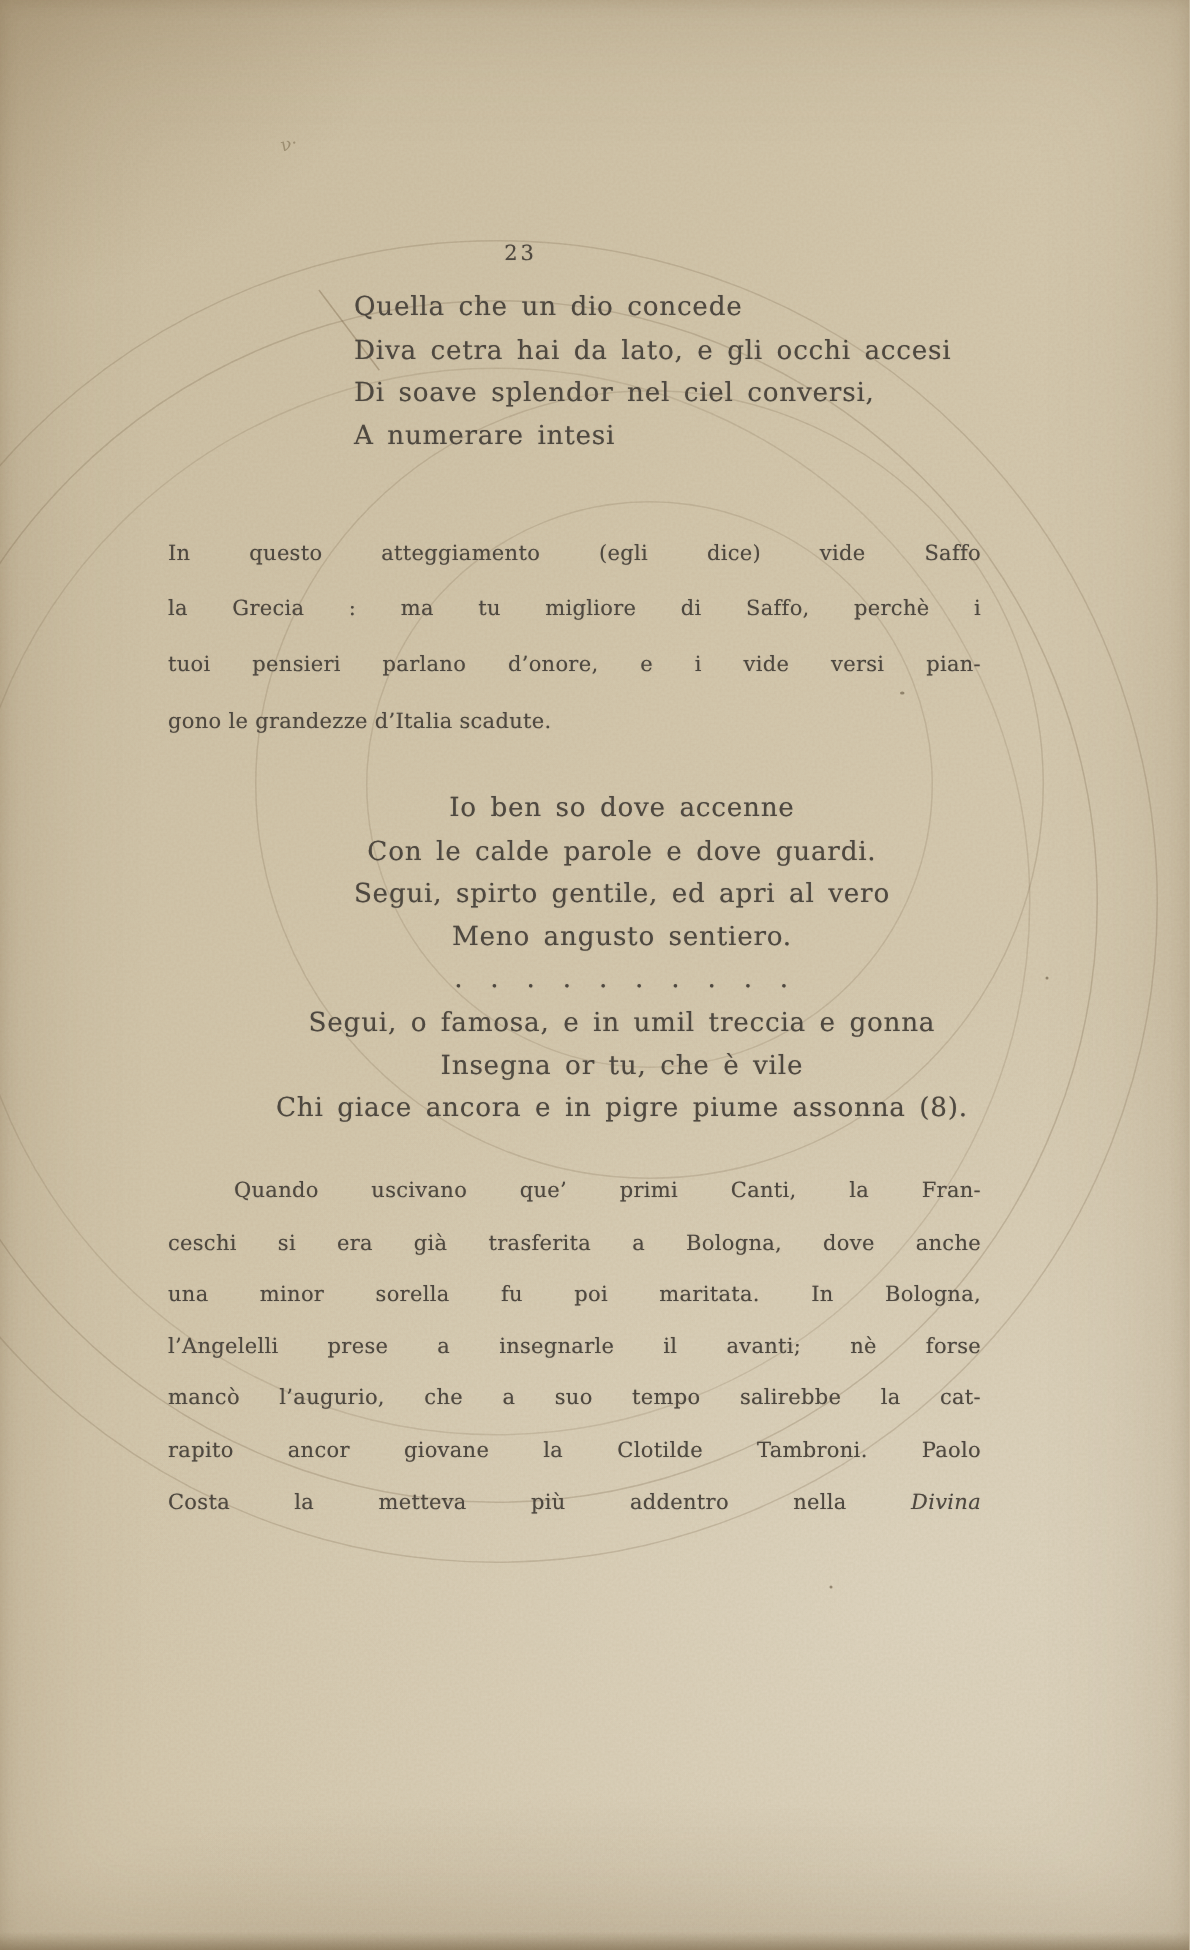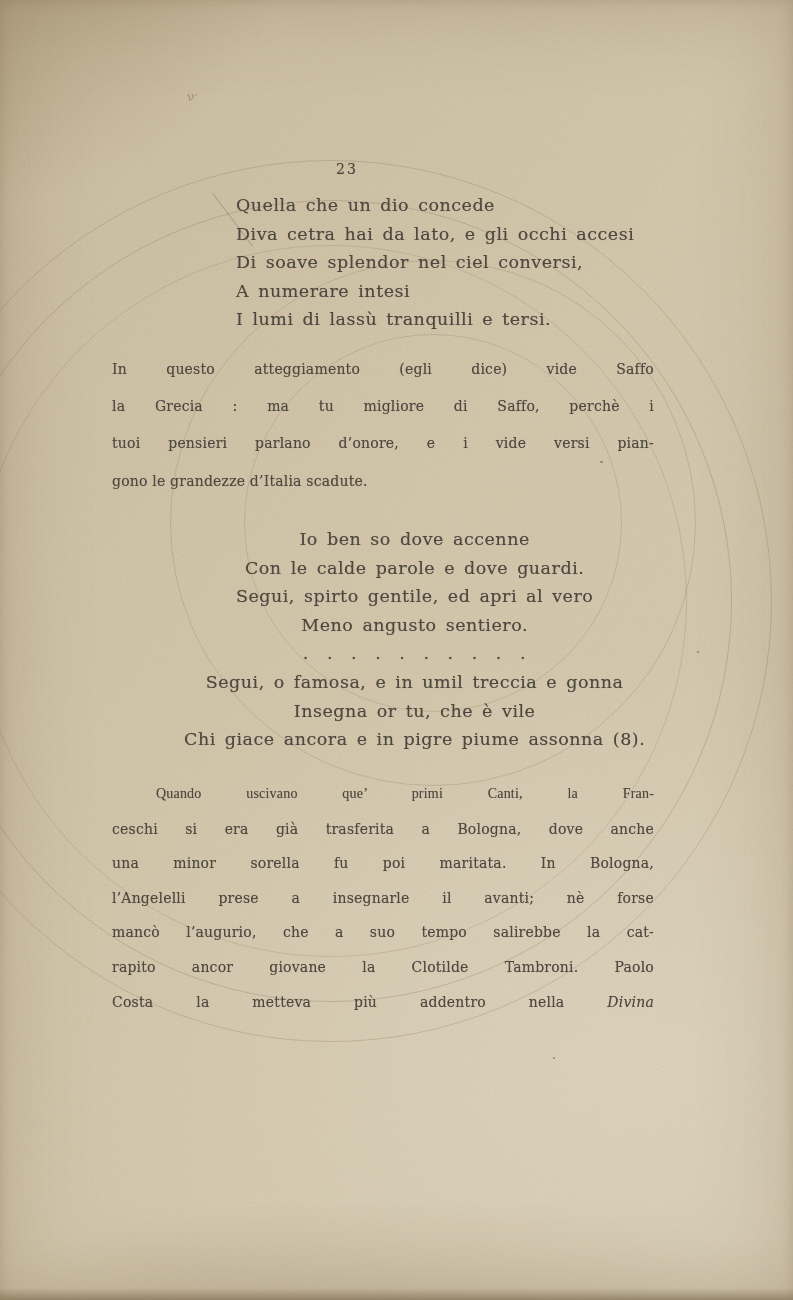--- a/index.html
+++ b/index.html
@@ -68,21 +68,21 @@
   .verse2 { left: 184px; top: 525px; text-align: center; }
   .dots-line { word-spacing: 11px; letter-spacing: 1px; }
   .prose {
     font-size: 14px;
     letter-spacing: .2px;
     width: 542px;
   }
   .para1 { left: 112px; top: 351px; line-height: 37.2px; }
   .para2 { left: 112px; top: 777px; line-height: 34.6px; }
   .jline { text-align: justify; text-align-last: justify; }
-  .indent { padding-left: 44px; font-family: Liberation Serif, serif; }
+  .indent { padding-left: 44px; }
   .it { font-style: italic; }
   
   .noise {
     position: absolute; left: 0; top: 0; z-index: 3;
     pointer-events: none; mix-blend-mode: multiply; opacity: .5;
   }
   .vignette {
     position: absolute; inset: 0; z-index: 4; pointer-events: none;
     box-shadow: inset 0 0 90px rgba(108,86,54,.26), inset 0 0 12px rgba(108,86,54,.22);
   }
@@ -109,21 +109,20 @@
   <div class="speck s3"></div>
   <div class="pencil-mark">ν·</div>
 
   <div class="txt page-number">23</div>
 
   <div class="txt verse verse1">
     <div>Quella che un dio concede</div>
     <div>Diva cetra hai da lato, e gli occhi accesi</div>
     <div>Di soave splendor nel ciel conversi,</div>
     <div>A numerare intesi</div>
-    <div>I lumi di lassù tranquilli e tersi.</div>
   </div>
 
   <div class="txt prose para1">
     <div class="jline">In questo atteggiamento (egli dice) vide Saffo</div>
     <div class="jline">la Grecia : ma tu migliore di Saffo, perchè i</div>
     <div class="jline">tuoi pensieri parlano d’onore, e i vide versi pian-</div>
     <div>gono le grandezze d’Italia scadute.</div>
   </div>
 
   <div class="txt verse verse2">

